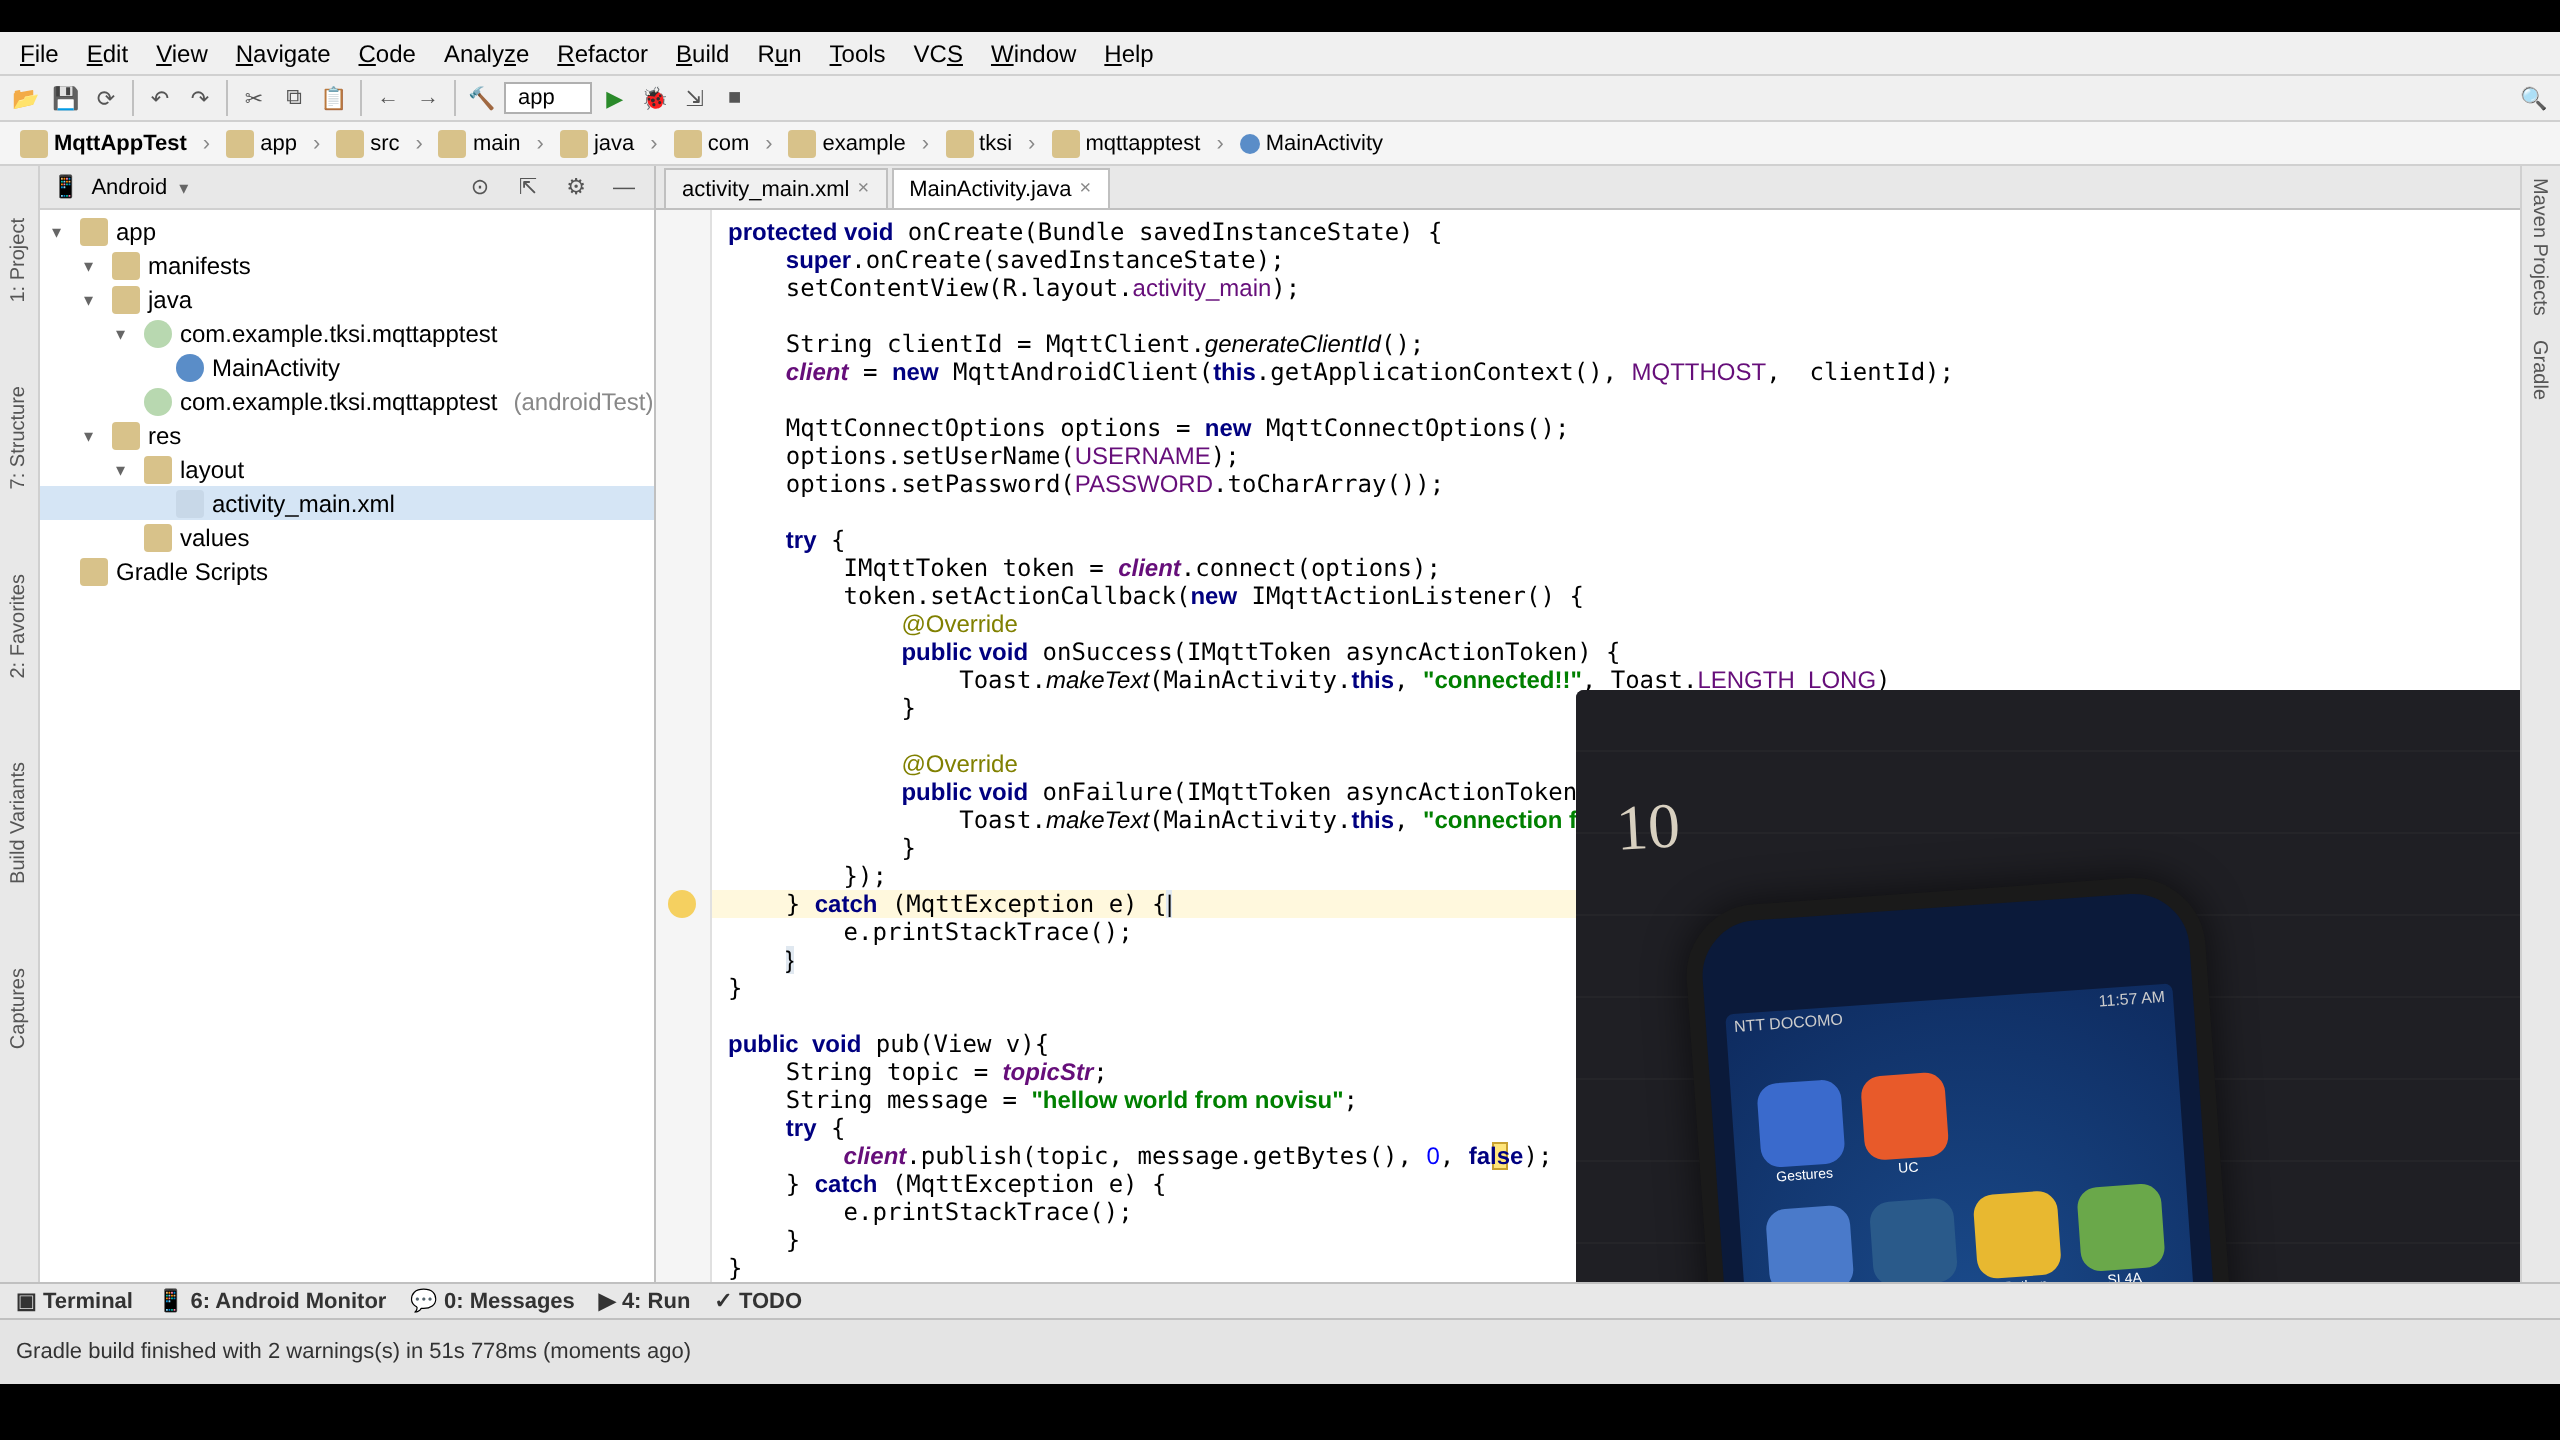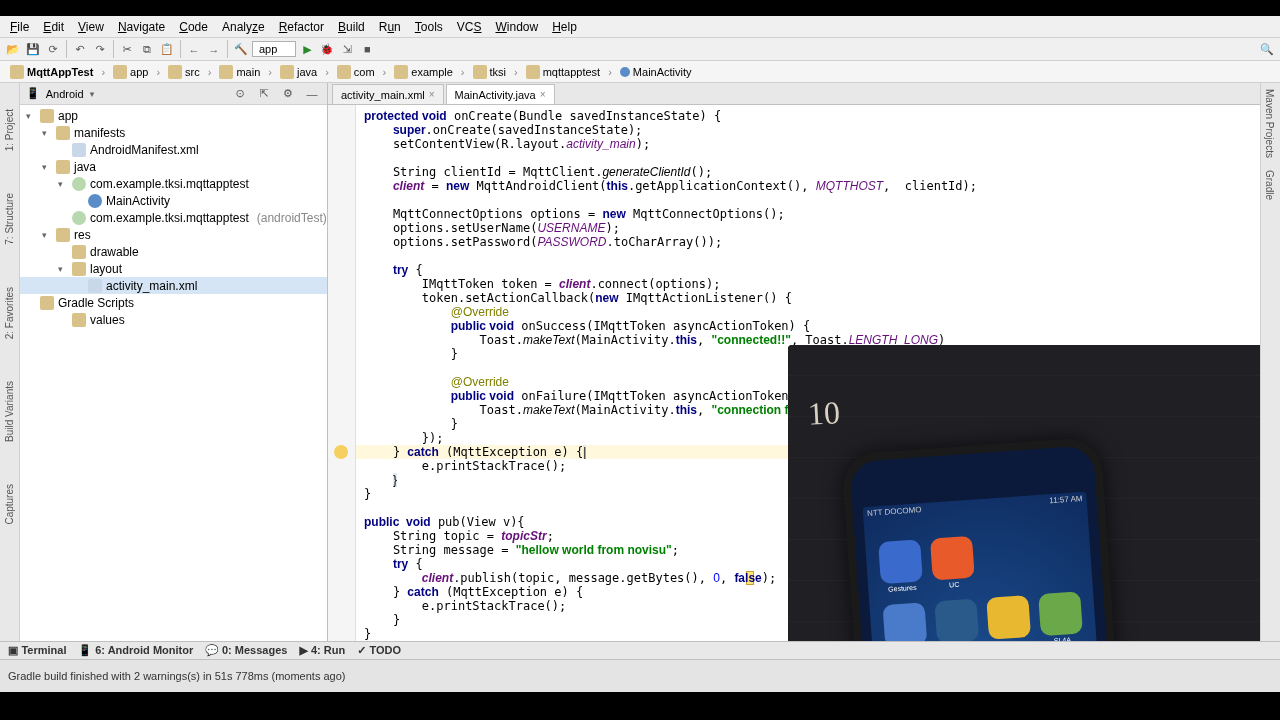--- a/index.html
+++ b/index.html
@@ -42,21 +42,21 @@
 .editor { flex: 1; background: #fff; position: relative; overflow: hidden; }
 .gutter-col { position: absolute; left: 0; top: 0; width: 28px; height: 100%; background: #f5f5f5; border-right: 1px solid #e0e0e0; }
 .code { position: absolute; left: 28px; top: 0; right: 0; font-family: "Consolas", "Menlo", monospace; font-size: 12px; line-height: 14px; white-space: pre; color: #000; padding: 4px 8px; }
 .hl-line { position: absolute; left: 28px; right: 0; height: 14px; background: #fff8dd; }
 .gutter-ico { position: absolute; left: 6px; width: 14px; height: 14px; }
 .bulb { background: #f5d060; border-radius: 50%; }
 .kw { color: #000080; font-weight: bold; }
 .str { color: #008000; font-weight: bold; }
 .ann { color: #808000; }
 .fld { color: #660e7a; font-weight: bold; font-style: italic; }
-.sfld { color: #660e7a; font-style: italic; }
+.sfld { color: #660e7a; }
 .num { color: #0000ff; }
 .mtd { font-style: italic; }
 .caret-hl { position: absolute; width: 8px; height: 14px; background: #ffe57a; border: 1px solid #c8a030; }
 .phone-overlay { position: absolute; right: 0; top: 240px; width: 472px; height: 440px; background: #2a2a30; border-top-left-radius: 4px; overflow: hidden; }
 .phone-bg { position: absolute; inset: 0; background: repeating-linear-gradient(0deg, #1f1f24 0 40px, #252529 40px 41px), repeating-linear-gradient(90deg, transparent 0 40px, rgba(60,60,65,.5) 40px 41px); }
 .hand-note { position: absolute; left: 20px; top: 50px; color: #d8d0c0; font-family: cursive; font-size: 32px; transform: rotate(-3deg); }
 .phone { position: absolute; left: 70px; top: 100px; width: 260px; height: 500px; background: #0b1a3a; border-radius: 36px; border: 8px solid #1a1a1a; box-shadow: 0 0 20px rgba(0,0,0,.6); transform: rotate(-4deg); }
 .phone-screen { position: absolute; left: 10px; right: 10px; top: 46px; bottom: 60px; background: radial-gradient(circle at 50% 40%, #1a4a8a, #0a2050); border-radius: 4px; padding: 20px 12px; }
 .phone-status { position: absolute; top: 2px; left: 4px; right: 4px; height: 14px; color: #ccc; font-size: 8px; display: flex; justify-content: space-between; }
 .app-grid { display: grid; grid-template-columns: repeat(4, 1fr); gap: 12px 8px; }
@@ -191,25 +191,20 @@
           <div class="tree-row" style="padding-left: 6px;">
             <span class="arrow">▾</span>
             <span class="ticon folder"></span>
             <span class="tlabel">app</span>
           </div>
           <div class="tree-row" style="padding-left: 22px;">
             <span class="arrow">▾</span>
             <span class="ticon folder"></span>
             <span class="tlabel">manifests</span>
           </div>
-          <div class="tree-row" style="padding-left: 38px;">
-            <span class="arrow"></span>
-            <span class="ticon file"></span>
-            <span class="tlabel">AndroidManifest.xml</span>
-          </div>
           <div class="tree-row" style="padding-left: 22px;">
             <span class="arrow">▾</span>
             <span class="ticon folder"></span>
             <span class="tlabel">java</span>
           </div>
           <div class="tree-row" style="padding-left: 38px;">
             <span class="arrow">▾</span>
             <span class="ticon pkg"></span>
             <span class="tlabel">com.example.tksi.mqttapptest</span>
           </div>
@@ -223,43 +218,38 @@
             <span class="ticon pkg"></span>
             <span class="tlabel">com.example.tksi.mqttapptest</span>
             <span class="tmuted">(androidTest)</span>
           </div>
           <div class="tree-row" style="padding-left: 22px;">
             <span class="arrow">▾</span>
             <span class="ticon folder"></span>
             <span class="tlabel">res</span>
           </div>
           <div class="tree-row" style="padding-left: 38px;">
-            <span class="arrow"></span>
-            <span class="ticon folder"></span>
-            <span class="tlabel">drawable</span>
-          </div>
-          <div class="tree-row" style="padding-left: 38px;">
             <span class="arrow">▾</span>
             <span class="ticon folder"></span>
             <span class="tlabel">layout</span>
           </div>
           <div class="tree-row sel" style="padding-left: 54px;">
             <span class="arrow"></span>
             <span class="ticon file"></span>
             <span class="tlabel">activity_main.xml</span>
           </div>
+          <div class="tree-row" style="padding-left: 38px;">
+            <span class="arrow"></span>
+            <span class="ticon folder"></span>
+            <span class="tlabel">values</span>
+          </div>
           <div class="tree-row" style="padding-left: 6px;">
             <span class="arrow"></span>
             <span class="ticon folder"></span>
             <span class="tlabel">Gradle Scripts</span>
-          </div>
-          <div class="tree-row" style="padding-left: 38px;">
-            <span class="arrow"></span>
-            <span class="ticon folder"></span>
-            <span class="tlabel">values</span>
           </div>
         </div>
     </div>
 
     <div class="editor-area">
       <div class="tabs">
         <div class="tab">
             <span>activity_main.xml</span>
             <span class="x">×</span>
           </div>

